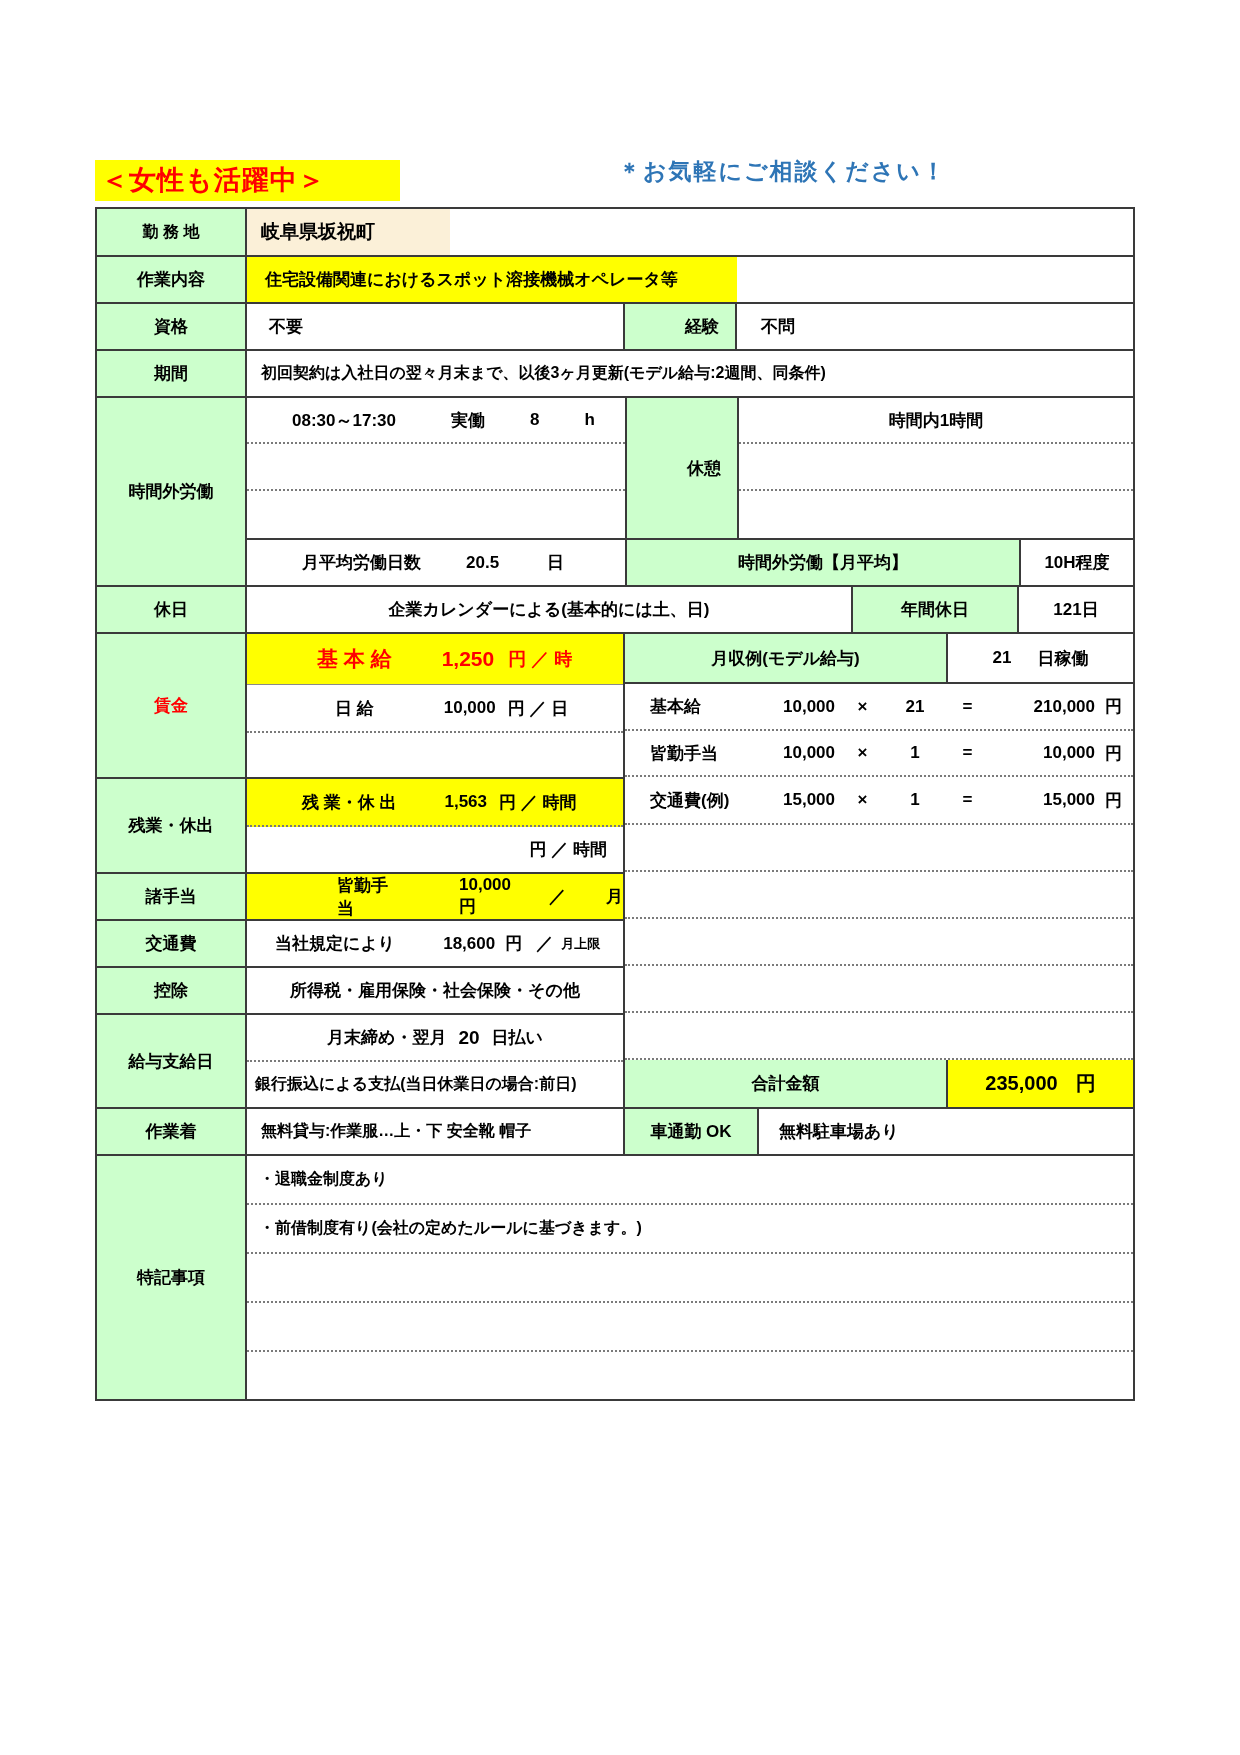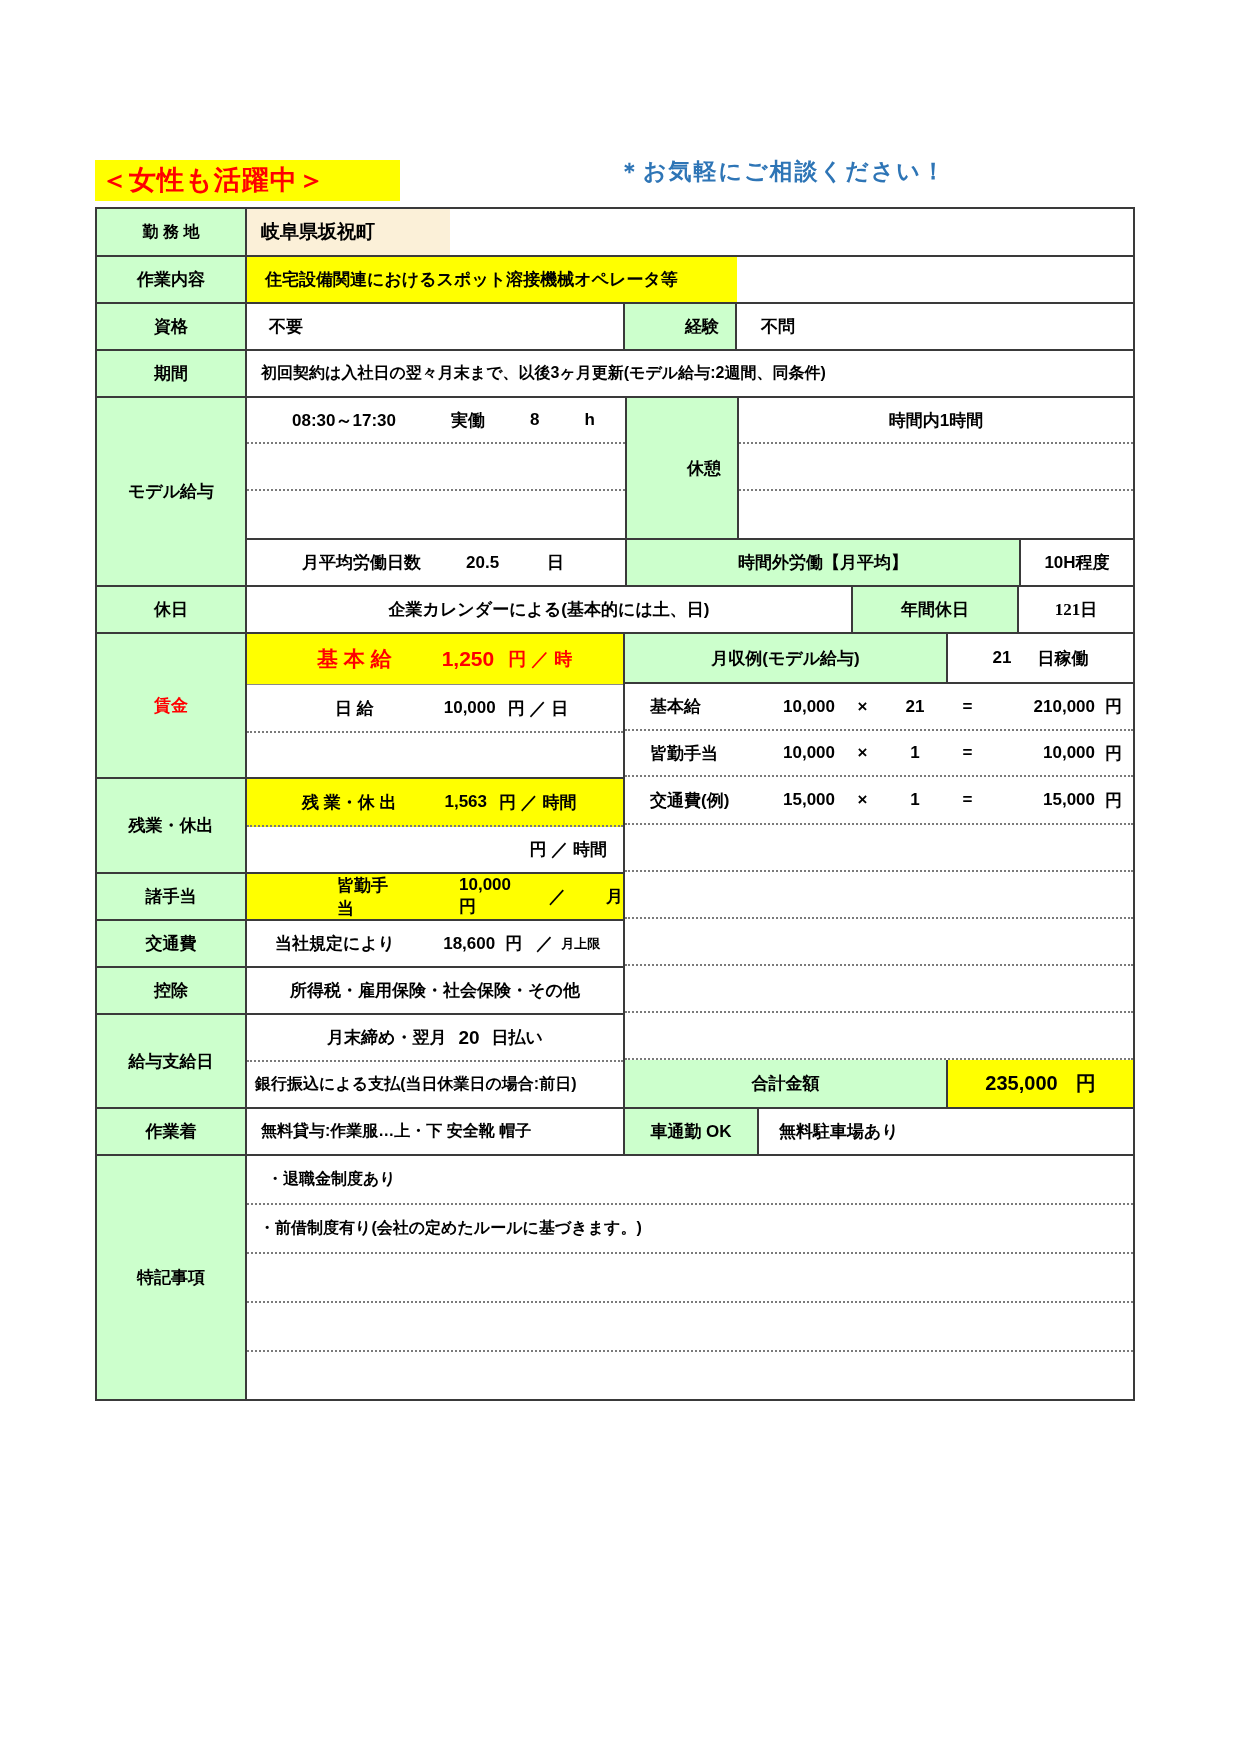--- a/index.html
+++ b/index.html
@@ -68,21 +68,21 @@
       <div class="w112 bl grn c ctr">経験</div>
       <div class="f1 bl c" style="padding-left:24px;">不問</div>
     </div>
 
     <div class="r h47 bt">
       <div class="lbl">期間</div>
       <div class="f1 bl c s16" style="padding-left:14px;">初回契約は入社日の翌々月末まで、以後3ヶ月更新(モデル給与:2週間、同条件)</div>
     </div>
 
     <div class="r bt">
-      <div class="lbl">モデル給与</div>
+      <div class="lbl">時間外労働</div>
       <div class="f1 bl col">
         <div class="r" style="height:140px;">
           <div class="w378 col">
             <div class="h46 dotb c">
               <span style="margin-left:45px;">08:30～17:30</span>
               <span style="margin-left:55px;">実働</span>
               <span style="margin-left:45px;">8</span>
               <span style="margin-left:45px;">h</span>
             </div>
             <div class="h47 dotb"></div>
@@ -104,21 +104,21 @@
           <div class="w394 bl grn c ctr">時間外労働【月平均】</div>
           <div class="f1 bl c ctr">10H程度</div>
         </div>
       </div>
     </div>
 
     <div class="r h47 bt">
       <div class="lbl">休日</div>
       <div class="w606 bl c ctr">企業カレンダーによる(基本的には土、日)</div>
       <div class="w166 bl grn c ctr">年間休日</div>
-      <div class="f1 bl c ctr" style="font-family:Liberation Serif, serif;">
+      <div class="f1 bl c ctr" style="">
         <span>121</span>
         <span>日</span>
       </div>
     </div>
 
     <div class="r bt">
 
       <div class="col" style="width:526px;">
 
         <div class="r" style="height:143px;">
@@ -247,21 +247,21 @@
     <div class="r h47 bt">
       <div class="lbl">作業着</div>
       <div class="w378 bl c s16" style="padding-left:14px;">無料貸与:作業服…上・下 安全靴 帽子</div>
       <div class="w134 bl grn c ctr">車通勤 OK</div>
       <div class="f1 bl c" style="padding-left:20px;">無料駐車場あり</div>
     </div>
 
     <div class="r bt" style="height:245px;">
       <div class="lbl">特記事項</div>
       <div class="f1 bl col">
-        <div class="h49 dotb c s16" style="padding-left:20px;">・退職金制度あり</div>
+        <div class="h49 dotb c s16" style="padding-left:12px;">・退職金制度あり</div>
         <div class="h49 dotb c s16" style="padding-left:12px;">・前借制度有り(会社の定めたルールに基づきます。)</div>
         <div class="h49 dotb c s16" style="padding-left:12px;"></div>
         <div class="h49 dotb c s16" style="padding-left:12px;"></div>
         <div class="f1 c s16" style="padding-left:12px;"></div>
       </div>
     </div>
 
   </div>
 </div>
 

